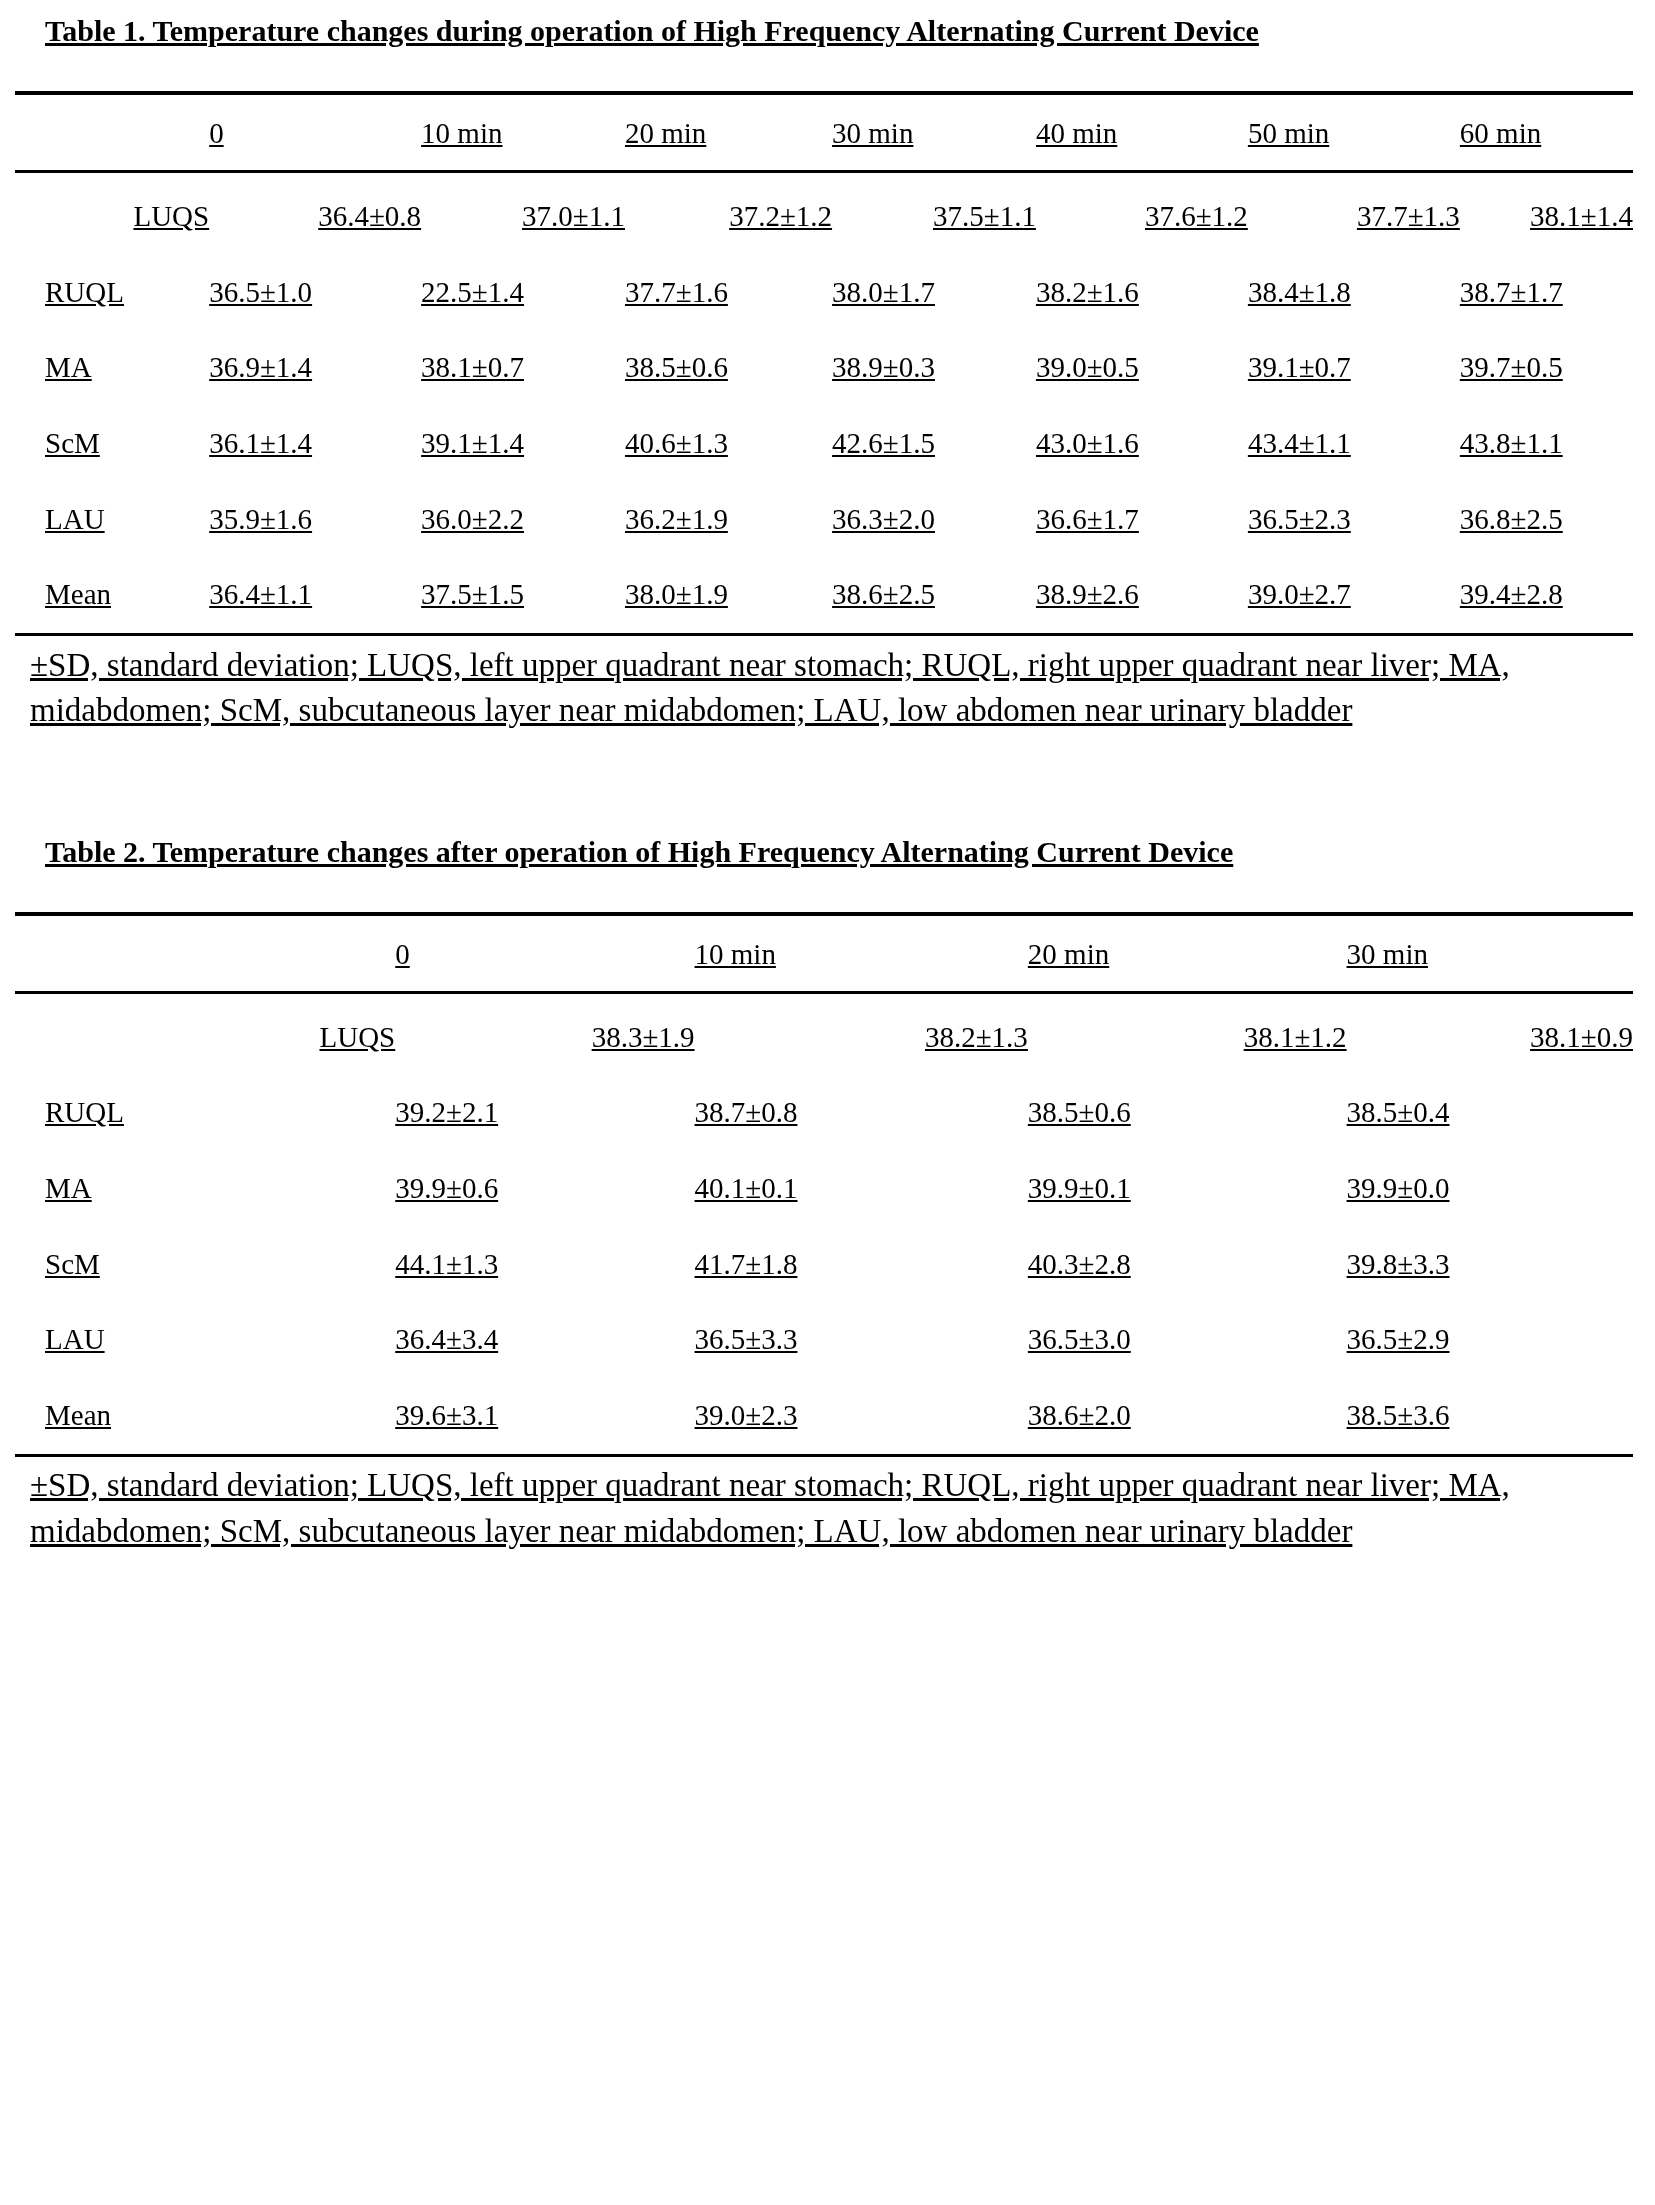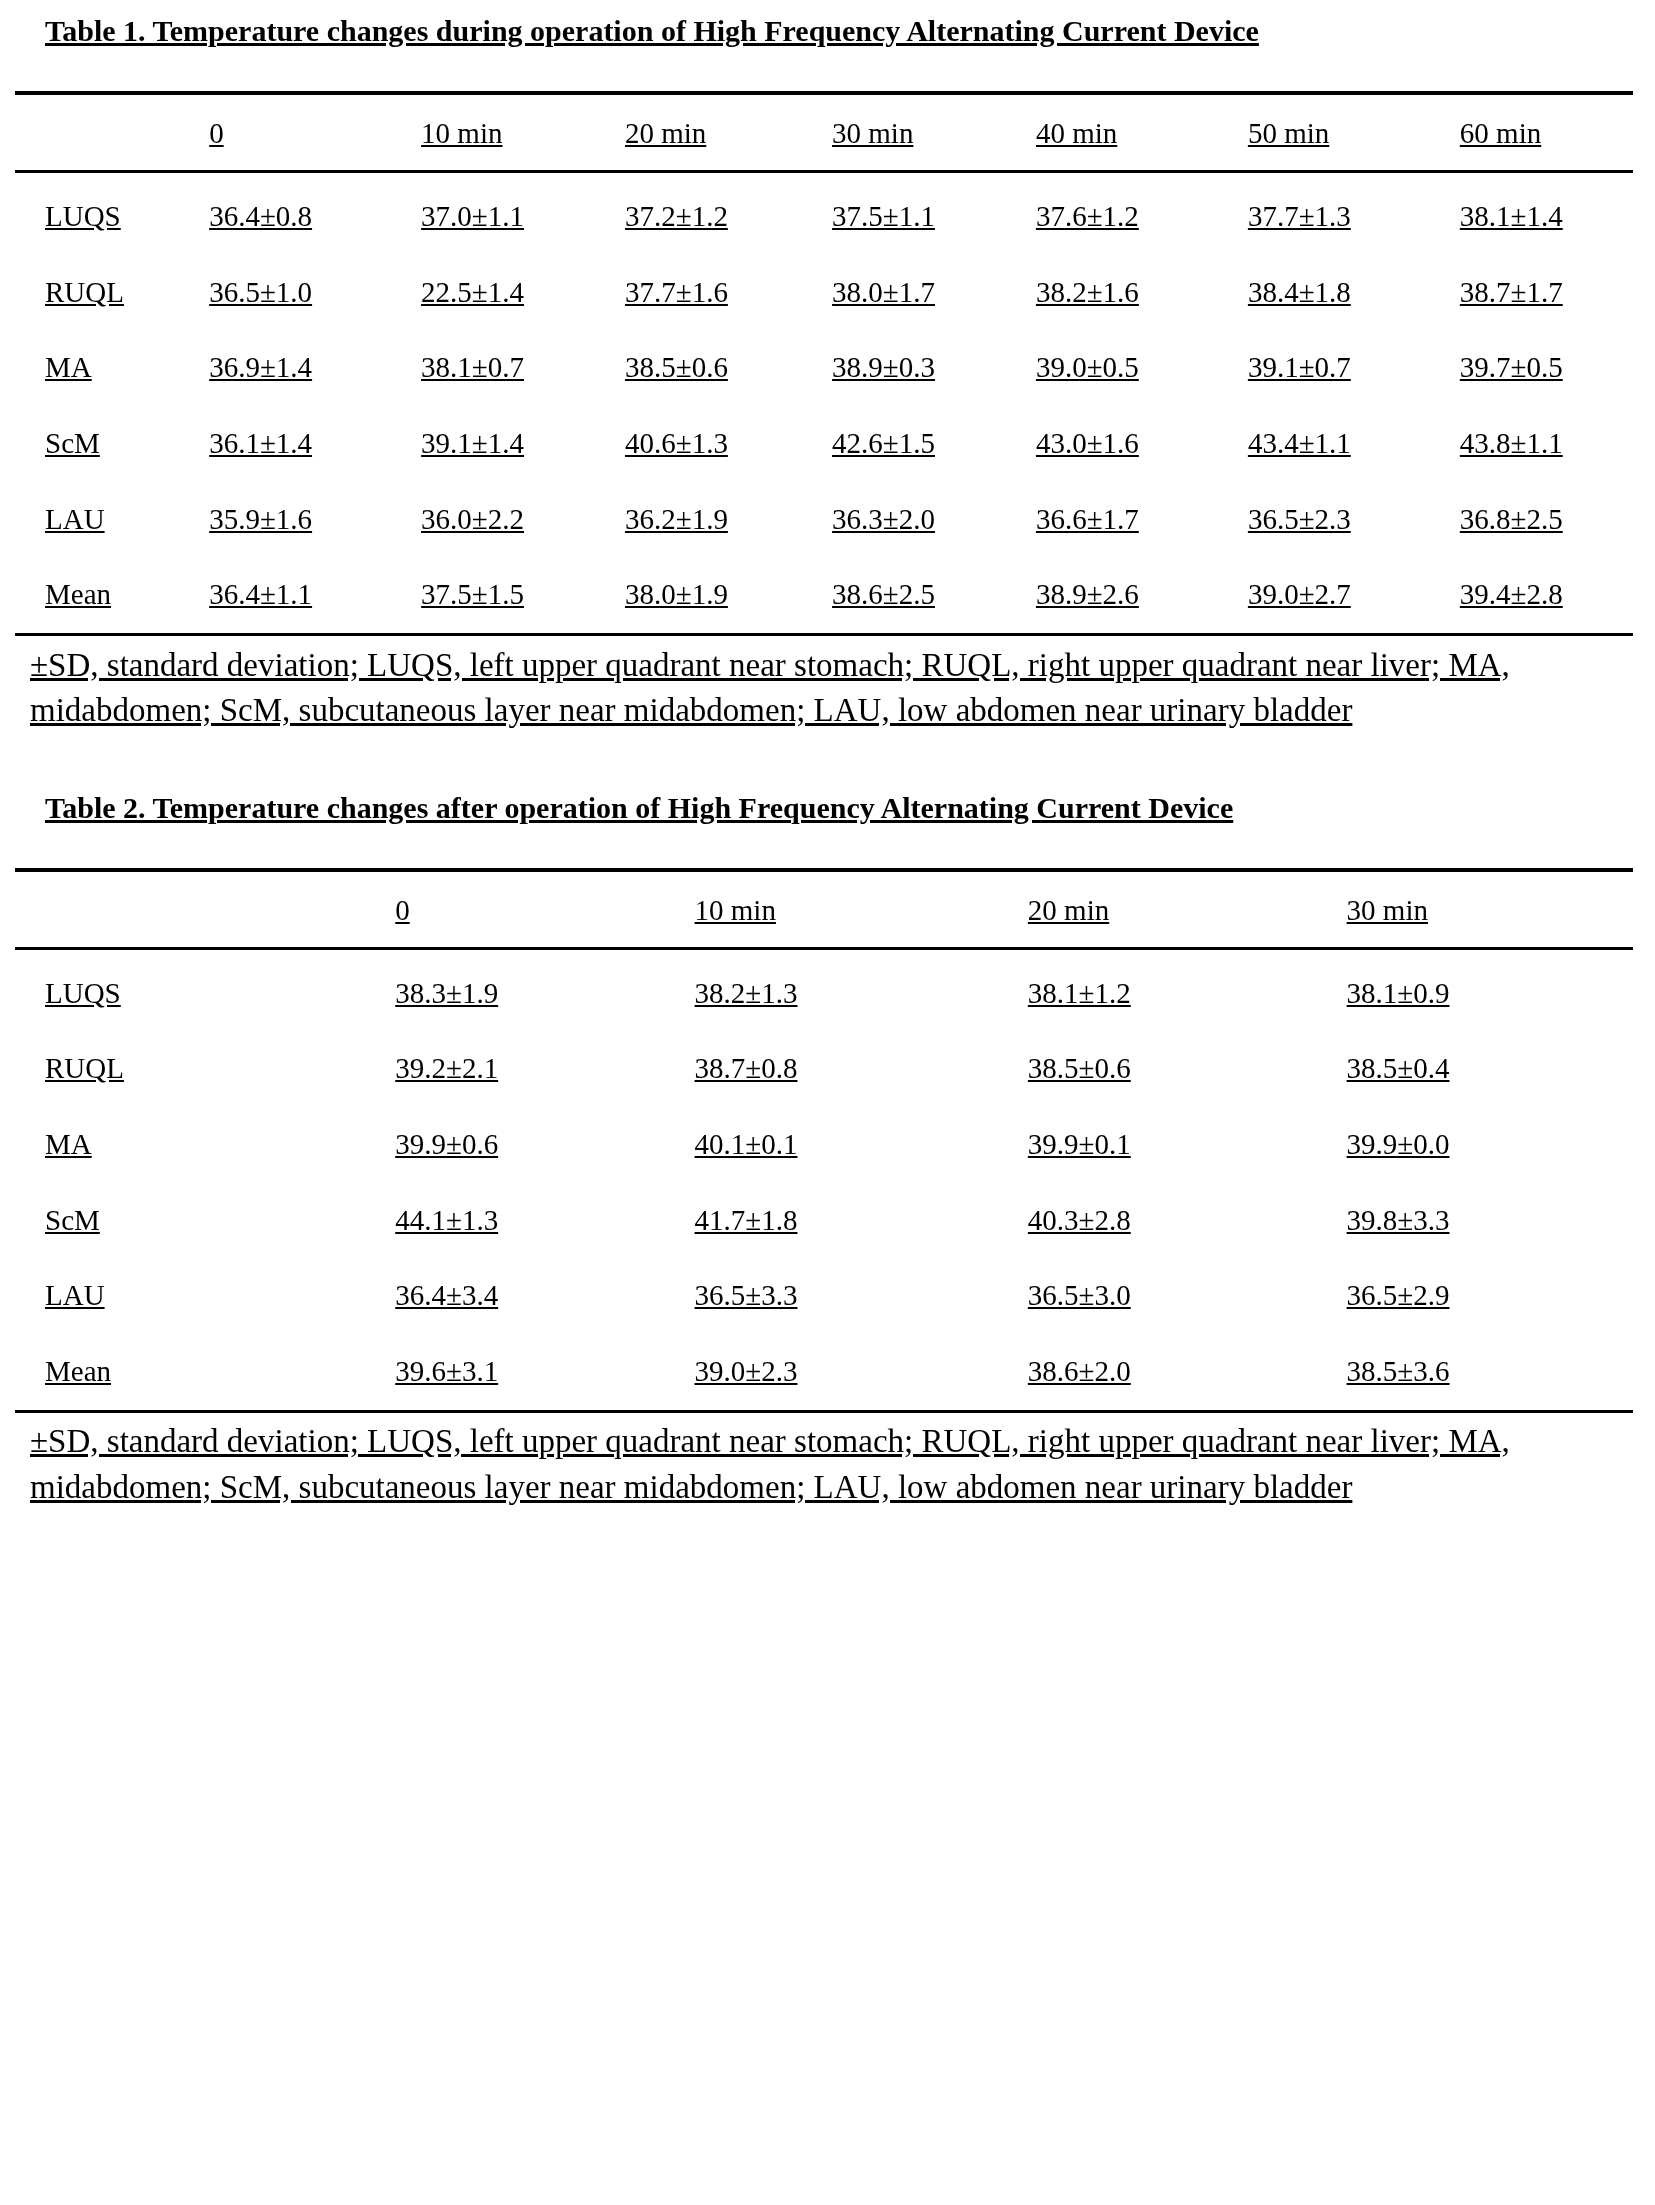--- a/index.html
+++ b/index.html
@@ -16,21 +16,21 @@
     overflow: hidden;
   }
   .doc {
     padding: 13.3px 23px 0 15px;
   }
   .table-block {
     margin: 0 0 0 0;
     text-decoration: underline;
   }
   .table-block + .table-block {
-    margin-top: 56px;
+    margin-top: 100px;
   }
   .tbl-title {
     font-size: 30px;
     font-weight: bold;
     margin: 0 0 0 30px;
     letter-spacing: 0px;
     line-height: 1.2;
   }
   table.data-table {
     width: 100%;
@@ -52,20 +52,21 @@
     font-size: 29px;
     padding: 21px 0 21.7px 0;
     white-space: nowrap;
   }
   table.data-table th:first-child,
   table.data-table td:first-child {
     padding-left: 30px;
   }
   table.data-table tbody tr:first-child td {
     padding-top: 27px;
+    text-align: right;
   }
   .footnote {
     font-size: 33px;
     line-height: 1.38;
     margin: 6.7px 0 0 15px;
     max-width: 1557px;
   }
 </style>
 </head>
 <body>

